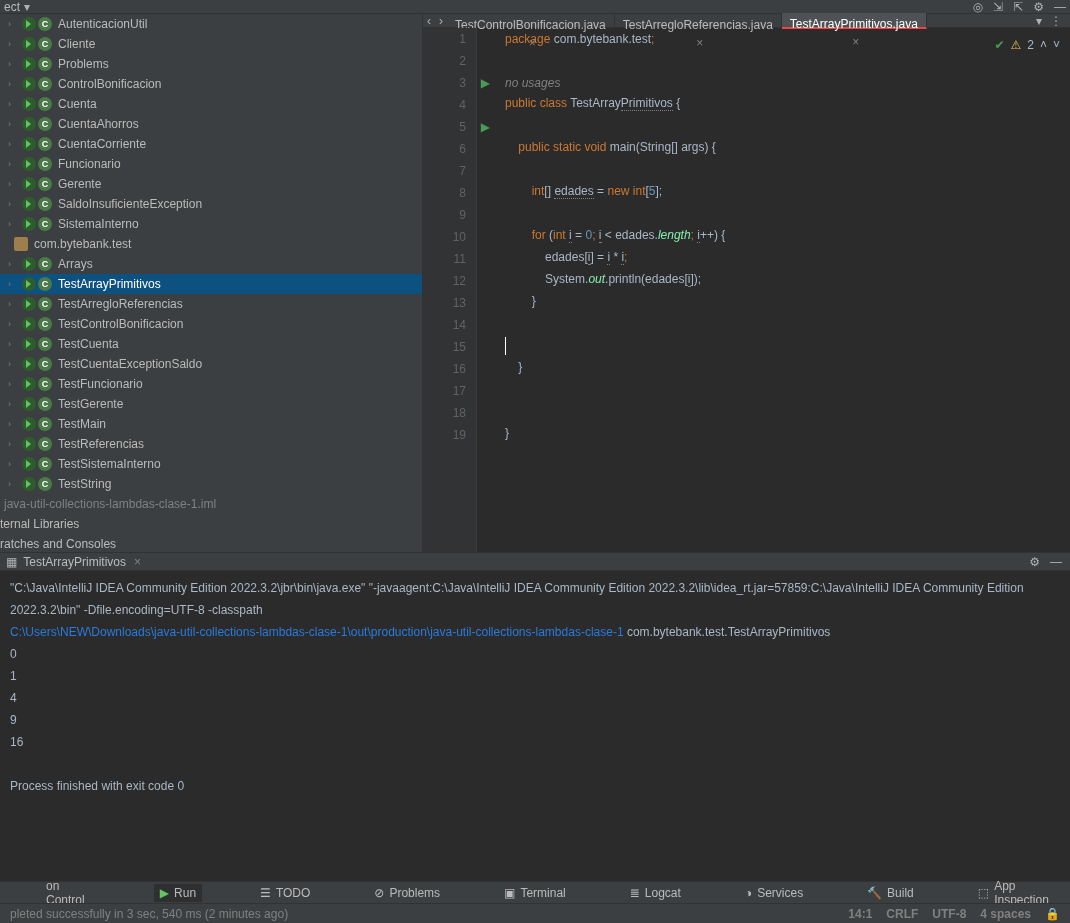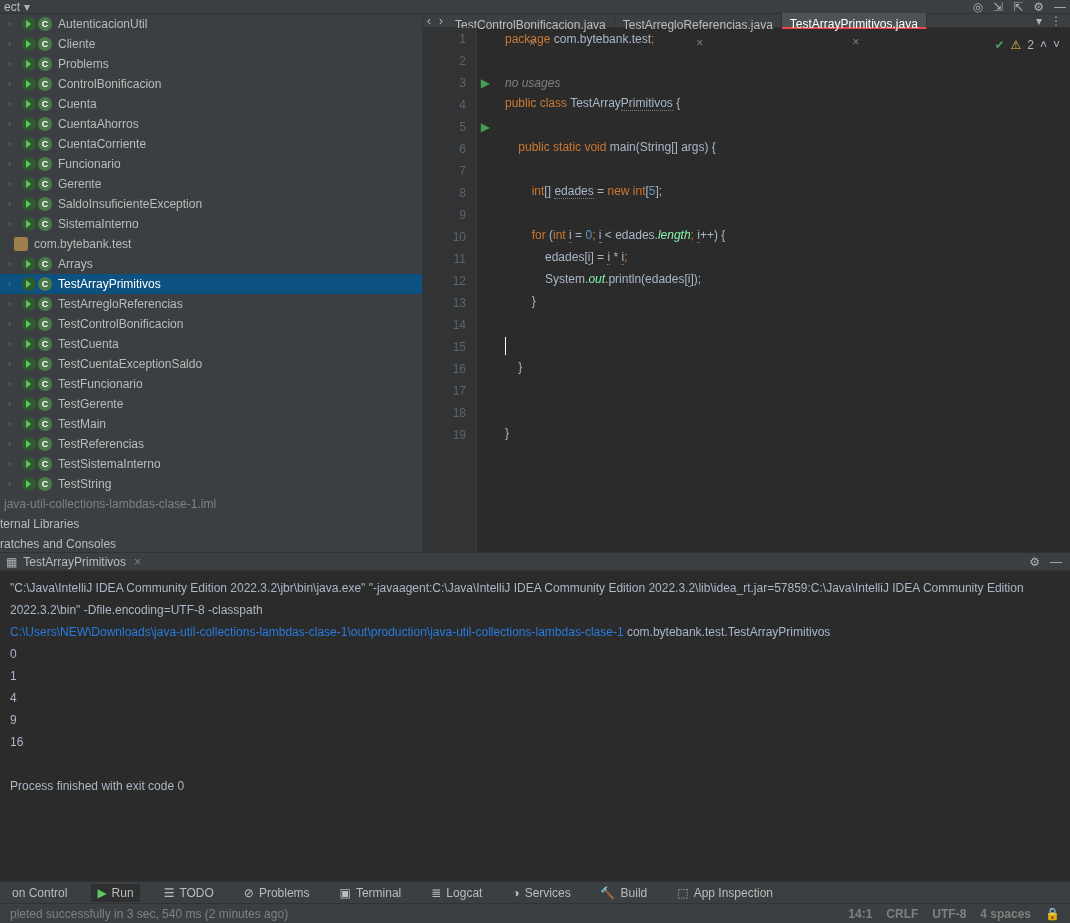--- a/index.html
+++ b/index.html
@@ -56,21 +56,21 @@
 
 .run-panel { border-top: 1px solid #323232; }
 .run-tab-bar { height: 18px; background: #3c3f41; display:flex; align-items:center; padding-left:6px; gap:6px; border-bottom:1px solid #323232; }
 .run-tab { display:flex; align-items:center; gap:4px; color:#bbb; }
 .run-controls { margin-left:auto; display:flex; gap:10px; padding-right:8px; color:#afb1b3; }
 .console { background: #2b2b2b; padding: 6px 10px; font-family: Consolas, monospace; font-size: 13px; line-height: 22px; color:#a9b7c6; height: 300px; }
 .console .link { color: #287bde; }
 
 
 .bottom-bar { position:absolute; bottom:20px; left:0; right:0; height:22px; background:#3c3f41; border-top:1px solid #323232; display:flex; align-items:center; padding-left:6px; gap:18px; }
-.tool-btn { display:flex; align-items:center; gap:5px; color:#bbb; padding:2px 6px; }
+.tool-btn { display:flex; align-items:center; gap:5px; color:#bbb; padding:2px 6px;margin-left:34px; }
 .tool-btn.active { background:#2d2f30; }
 
 
 .status-bar { position:absolute; bottom:0; left:0; right:0; height:20px; background:#3c3f41; border-top:1px solid #323232; display:flex; align-items:center; padding:0 10px; color:#808080; font-size:11px; }
 .status-right { margin-left:auto; display:flex; gap:14px;font-weight:bold; }
 </style>
 </head>
 <body>
 
 <div class="toolbar">

